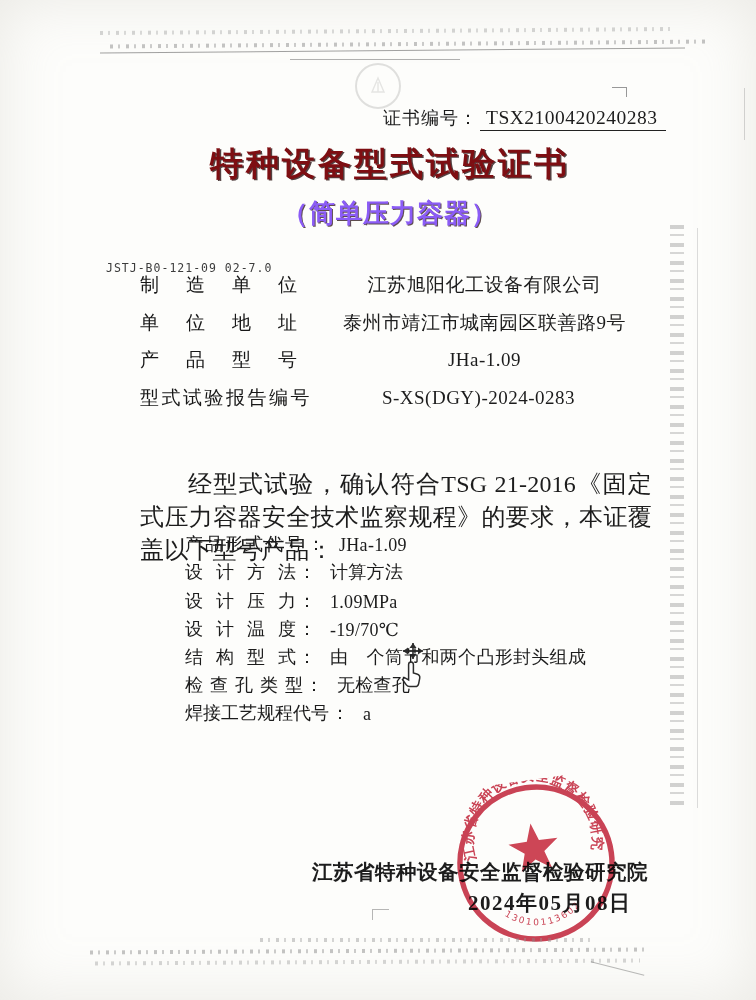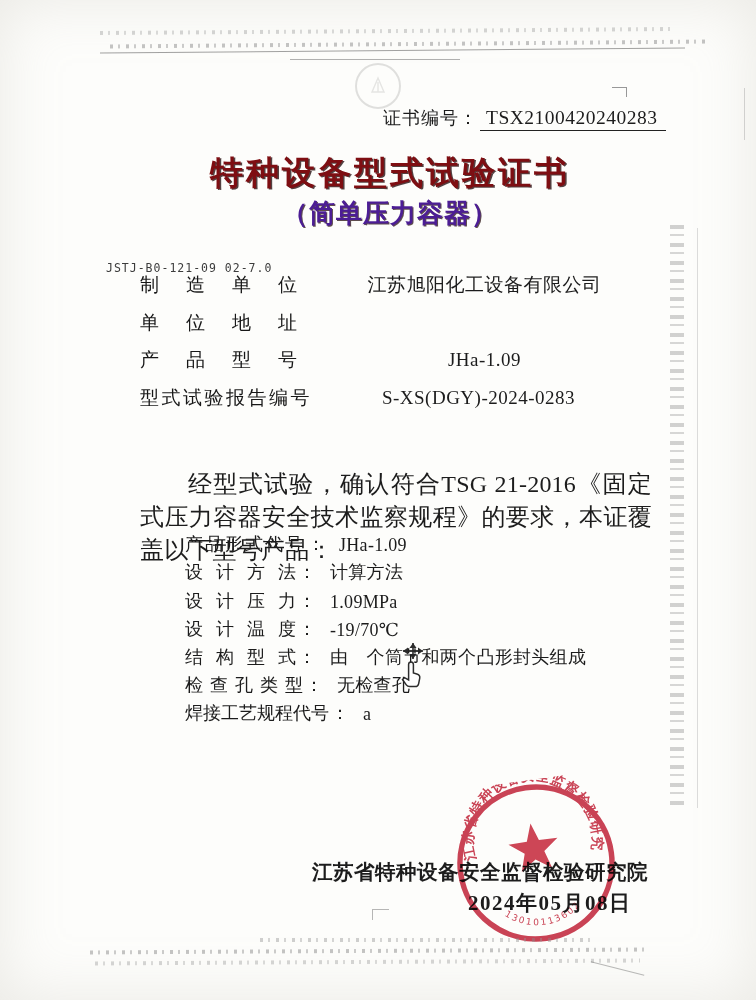--- a/index.html
+++ b/index.html
@@ -39,21 +39,21 @@
     border-bottom:1.6px solid #222;font-size:19.5px;letter-spacing:.5px;font-weight:500;
   }
   
   .title{
     left:60px;width:660px;text-align:center;
     font-size:33px;font-weight:bold;letter-spacing:3px;color:#7e0e12;
     text-shadow:1.4px 1.4px 0 rgba(25,2,3,.75);
   }
   .subtitle{
     left:60px;width:660px;text-align:center;
-    font-size:26px;font-weight:bold;letter-spacing:1px;color:#4c1d95;
+    font-size:26px;font-weight:bold;letter-spacing:1px;color:#8b5cf6;
     text-shadow:1.1px 1.1px 0 rgba(25,2,3,.7);
   }
   
   .fields{left:140px;top:272px;width:505px;}
   .frow{display:flex;align-items:baseline;height:37.5px;font-size:19px;font-weight:400;}
   .flabel{white-space:nowrap;color:#171717;}
   .flabel.sp4{letter-spacing:27px;}
   .flabel.sp8{letter-spacing:2.5px;}
   .fvalue{flex:1;text-align:center;white-space:nowrap;letter-spacing:.5px;}
   
@@ -104,30 +104,31 @@
     <span class="side-code">JSTJ-B0-121-09 02-7.0</span>
   </div>
 
   <div class="abs bleed-v" style="top:225px;left:670px;height:585px;"></div>
   <div class="abs vline" style="top:228px;left:697px;height:580px;opacity:.4;"></div>
 
   <div class="abs certno" style="top:106px;left:383px;">
     <span class="lbl">证书编号：</span><span class="val">TSX2100420240283</span>
   </div>
 
-  <div class="abs title" style="top:151px;text-align:center;">特种设备型式试验证书</div>
+  <div class="abs title" style="top:142px;text-align:center;">特种设备型式试验证书</div>
   <div class="abs subtitle" style="top:196px;">（简单压力容器）</div>
 
   <div class="abs fields">
     <div class="frow">
       <span class="flabel sp4">制造单位</span>
       <span class="fvalue">江苏旭阳化工设备有限公司</span>
     </div>
     <div class="frow">
       <span class="flabel sp4">单位地址</span>
+      <span class="fvalue">泰州市靖江市城南园区联善路9号</span>
     </div>
     <div class="frow">
       <span class="flabel sp4">产品型号</span>
       <span class="fvalue">JHa-1.09</span>
     </div>
     <div class="frow">
       <span class="flabel sp8">型式试验报告编号</span>
       <span class="fvalue">S-XS(DGY)-2024-0283</span>
     </div>
   </div>

